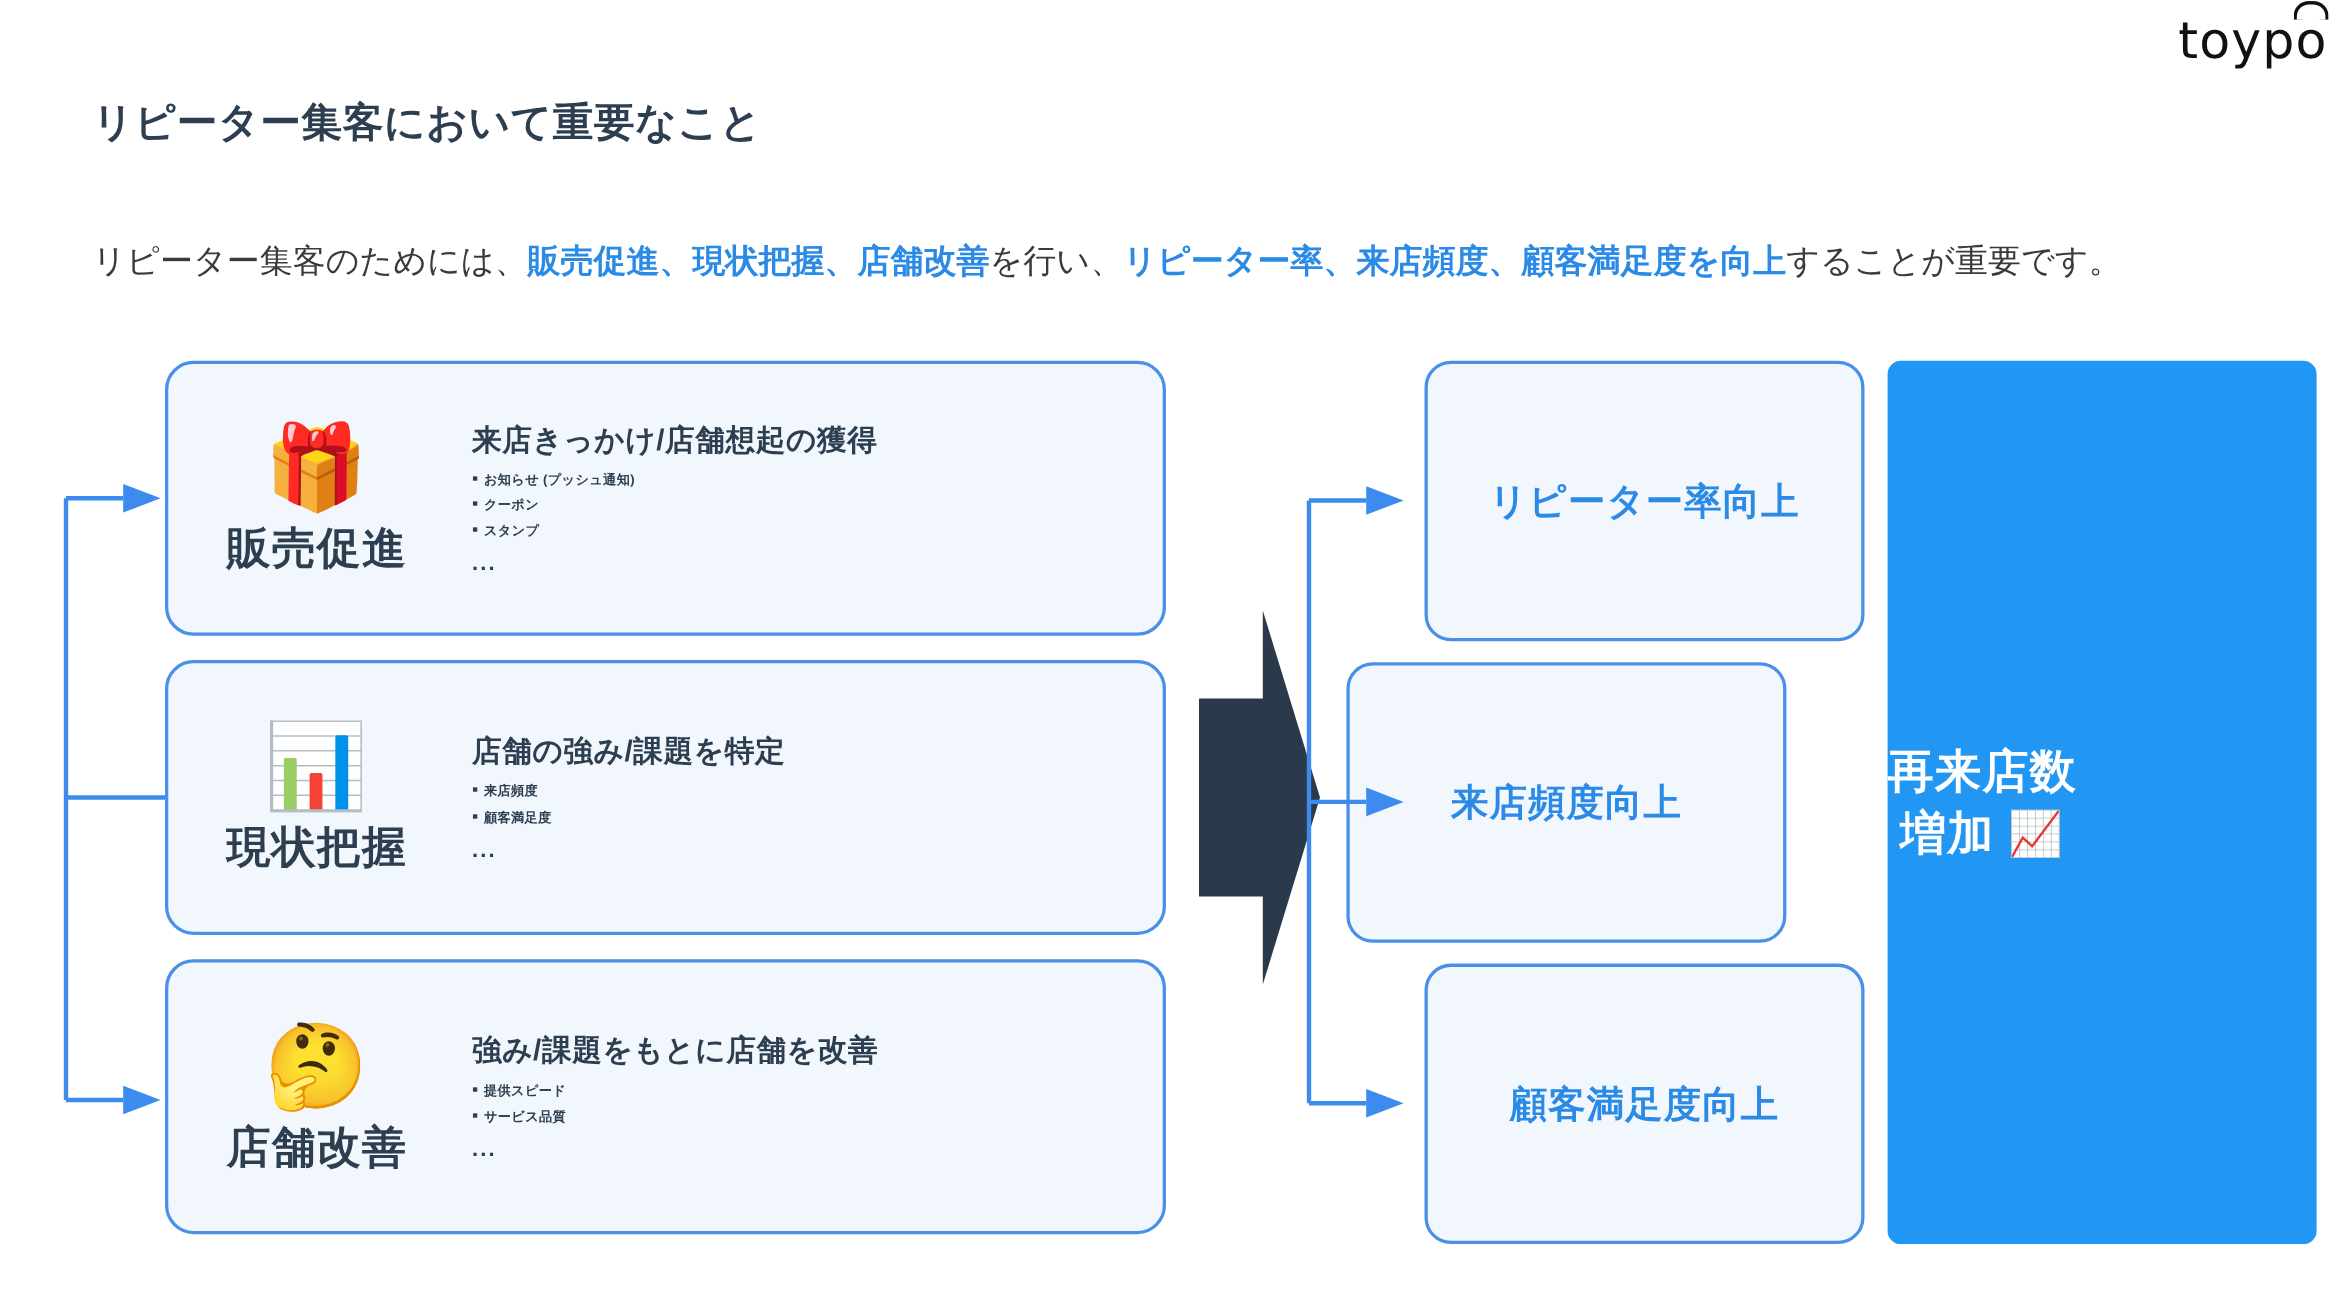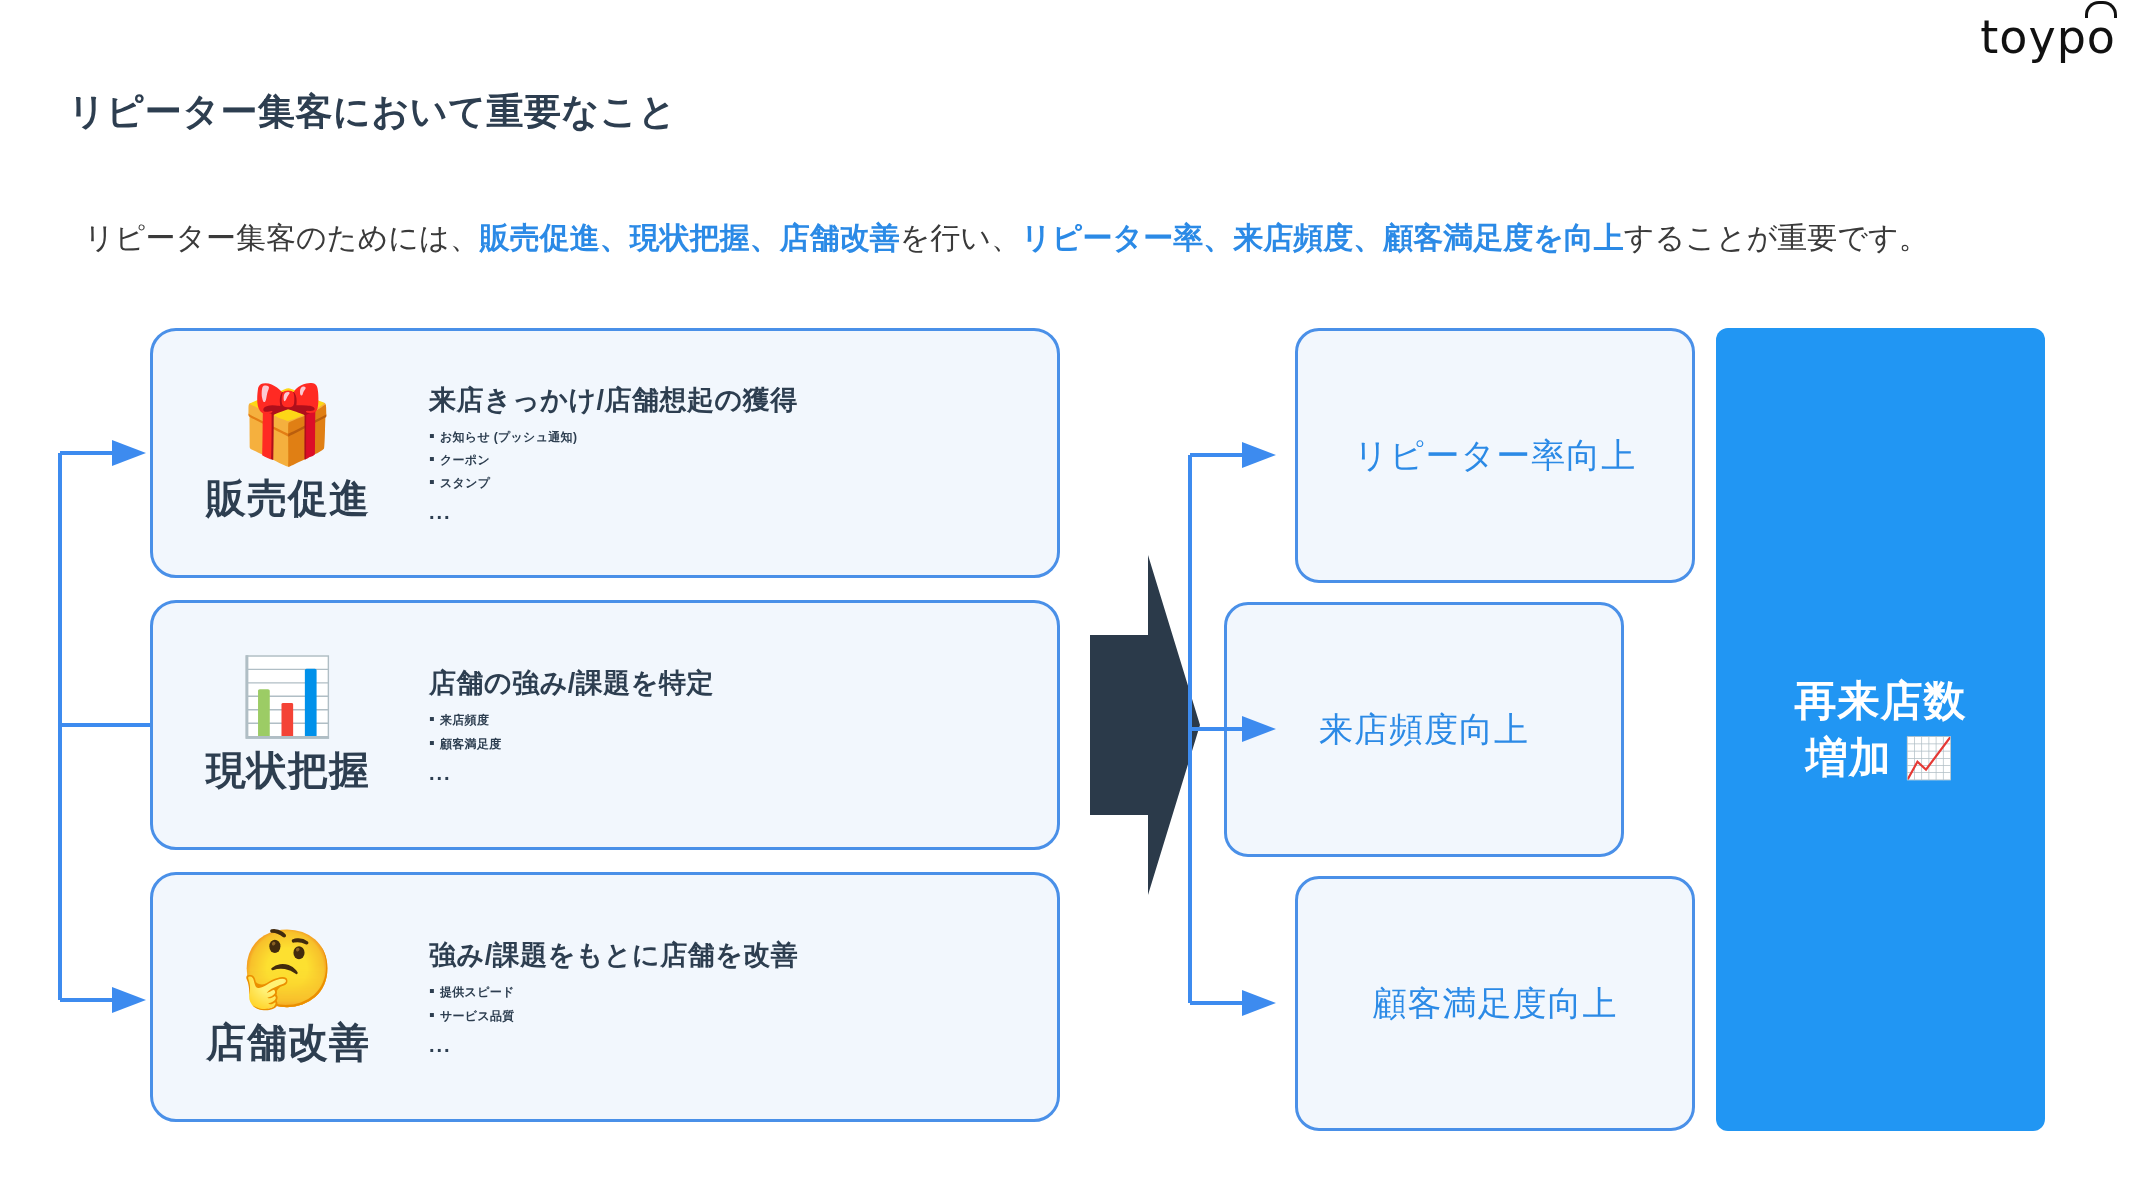--- a/index.html
+++ b/index.html
@@ -21,21 +21,21 @@
   #logo .arc{position:relative;display:inline-block;}
   #logo .arc .cap{
     position:absolute;left:50%;top:-13px;transform:translateX(-50%);
     width:26px;height:14px;
     border:3px solid #111;border-bottom:none;
     border-radius:14px 14px 0 0;
   }
 
   
   #page-title{
-    position:absolute;left:68px;top:62px;
+    position:absolute;left:84px;top:62px;
     font-size:37px;font-weight:bold;color:#2d3e50;
     letter-spacing:.5px;
   }
   #lede{
     position:absolute;left:84px;top:185px;
     width:1960px;
     font-size:30px;line-height:1.52;color:#3a3a3a;
     font-weight:400;
   }
   #lede .hl{color:#2b8ae6;font-weight:bold;}
@@ -82,34 +82,34 @@
   #big-arrow{position:absolute;left:1090px;top:245px;}
 
   
   .outcome{
     position:absolute;
     background:#f2f7fd;
     border:3px solid #4a90e8;
     border-radius:24px;
     box-sizing:border-box;
     display:flex;align-items:center;justify-content:center;
-    color:#2b8ae6;font-size:34px;font-weight:normal;letter-spacing:1px;
+    color:#2b8ae6;font-size:34px;font-weight:bold;letter-spacing:1px;
   }
   #out-1{left:1295px;top:18px;width:400px;height:255px;}
   #out-2{left:1224px;top:292px;width:400px;height:255px;}
   #out-3{left:1295px;top:566px;width:400px;height:255px;}
 
   
   #right-bracket{position:absolute;left:1150px;top:0;}
 
   
   #final-panel{
-    position:absolute;left:1716px;top:18px;width:329px;height:803px;
+    position:absolute;left:1716px;top:18px;width:390px;height:803px;
     background:#2196f3;border-radius:12px;
-    display:flex;align-items:center;justify-content:center;
+    display:flex;align-items:center;
     text-align:center;
     color:#ffffff;font-size:42px;font-weight:bold;line-height:1.35;letter-spacing:1px;
   }
   #final-panel .chart-emoji{font-size:40px;font-family:"DejaVu Sans",sans-serif;}
 </style>
 </head>
 <body>
 
 <div id="logo">
   <span>toyp</span><span class="arc"><span class="cap"></span><span>o</span></span>

